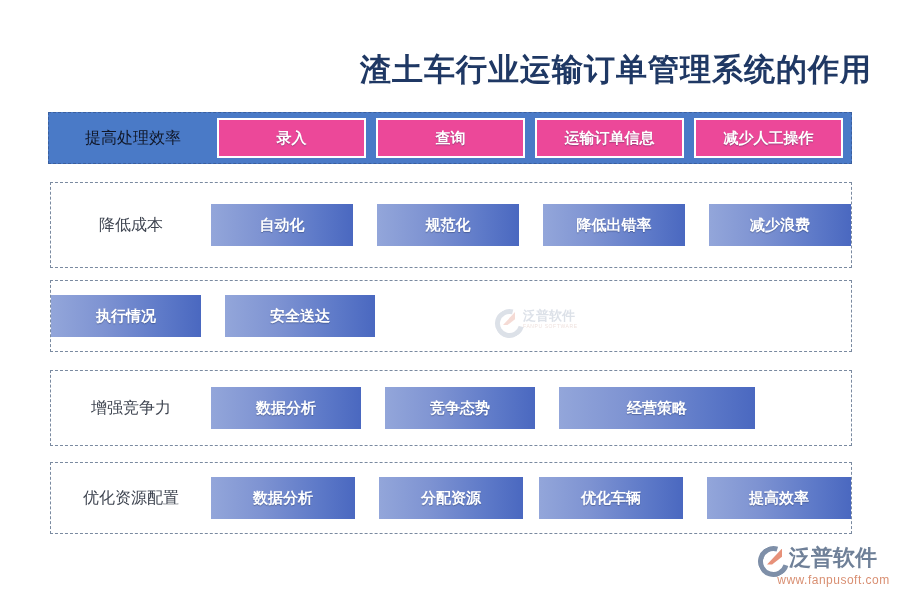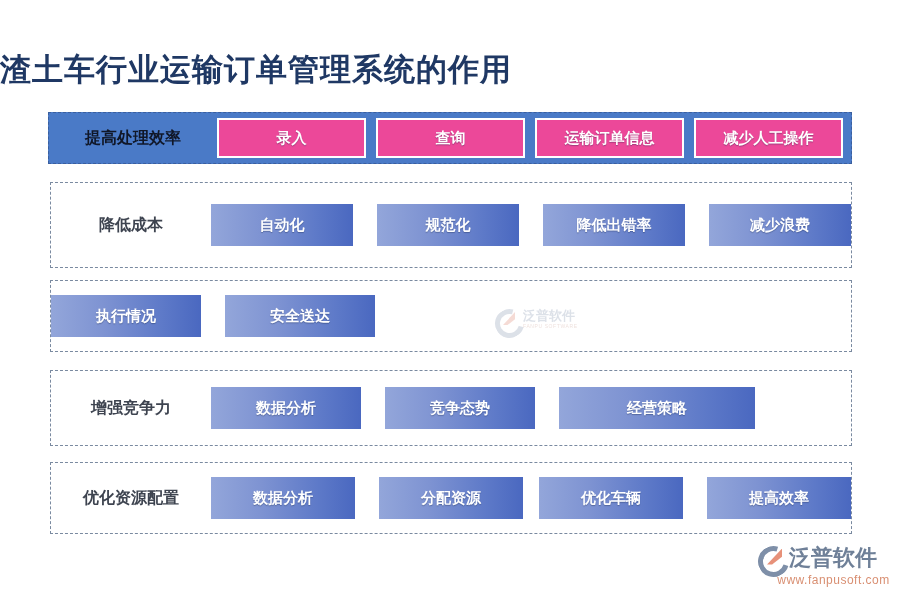--- a/index.html
+++ b/index.html
@@ -23,21 +23,21 @@
     background: #ffffff;
     overflow: hidden;
   }
 
   
   .page-title {
     position: absolute;
     left: 0;
     top: 50px;
     width: 872px;
-    text-align: left;
+    text-align: right;
     font-size: 31px;
     font-weight: bold;
     color: #1f3864;
     letter-spacing: 1px;
     line-height: 40px;
     white-space: nowrap;
   }
 
   
   .row {
@@ -57,21 +57,21 @@
   
   .row-dashed {
     background: #ffffff;
     border: 1px dashed #7a8aa0;
   }
 
   
   .row-label {
     flex: 0 0 auto;
     text-align: center;
-    font-weight: bold;
+    font-weight: normal;
     white-space: nowrap;
   }
   .row-primary .row-label {
     color: #101728;
     font-size: 16px;
     width: 152px;
   }
   .row-dashed .row-label {
     color: #3e4450;
     font-size: 16px;

